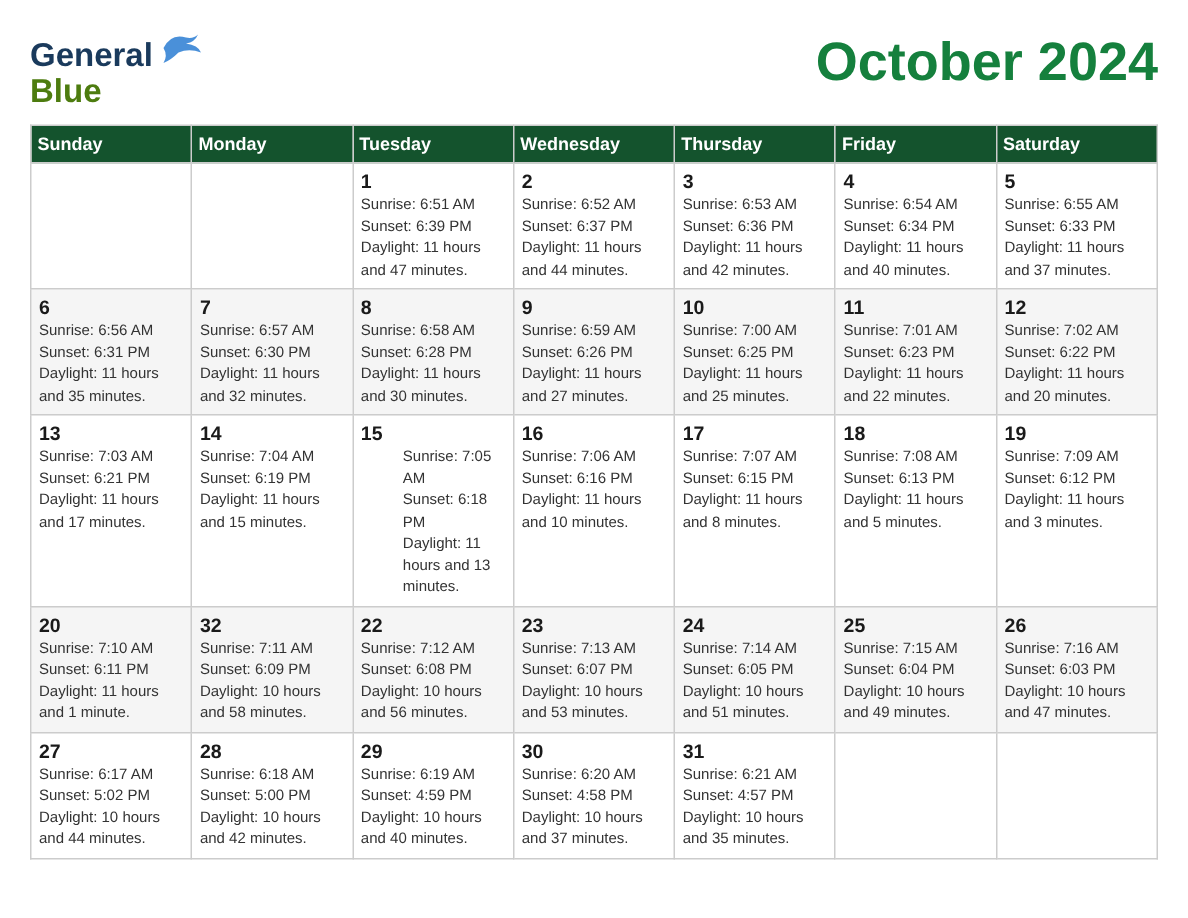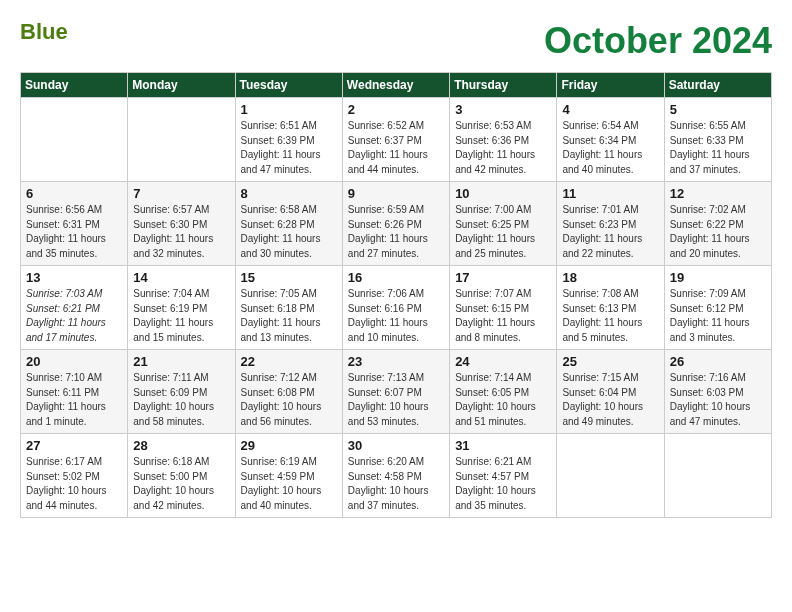--- a/index.html
+++ b/index.html
@@ -86,20 +86,25 @@
     .empty-cell {
       background: #fff !important;
     }
   </style>
 </head>
 <body>
 
 <div class="header">
   <div class="logo">
     <div>
+      <div class="logo-text">
+        General<svg class="logo-bird" viewBox="0 0 30 24">
+          <path d="M5,12 Q10,2 20,5 Q25,6 28,3 Q26,8 20,9 Q28,10 30,15 Q22,12 15,15 Q10,20 5,22 Q8,17 5,12Z" fill="#4a90d9"></path>
+        </svg>
+      </div>
       <div class="logo-text"><span>Blue</span></div>
     </div>
   </div>
   <div class="title-block">
     <div class="month-title">October 2024</div>
   </div>
 </div>
 
 <table class="calendar">
   <thead>
@@ -188,33 +193,33 @@
         <td>
           <span class="day-num">12</span>
           <div class="day-info" style="white-space: pre-line;">Sunrise: 7:02 AM
 Sunset: 6:22 PM
 Daylight: 11 hours and 20 minutes.</div>
         </td>
       </tr>
       <tr>
         <td>
           <span class="day-num">13</span>
-          <div class="day-info" style="white-space: pre-line; font-style: italic;">Sunrise: 7:03 AM
+          <div class="day-info" style="white-space: pre-line;">Sunrise: 7:03 AM
 Sunset: 6:21 PM
 Daylight: 11 hours and 17 minutes.</div>
         </td>
         <td>
           <span class="day-num">14</span>
           <div class="day-info" style="white-space: pre-line;">Sunrise: 7:04 AM
 Sunset: 6:19 PM
 Daylight: 11 hours and 15 minutes.</div>
         </td>
         <td>
           <span class="day-num">15</span>
-          <div class="day-info" style="white-space: pre-line;">Sunrise: 7:05 AM
+          <div class="day-info" style="white-space: pre-line; margin-left: 28px;">Sunrise: 7:05 AM
 Sunset: 6:18 PM
 Daylight: 11 hours and 13 minutes.</div>
         </td>
         <td>
           <span class="day-num">16</span>
           <div class="day-info" style="white-space: pre-line;">Sunrise: 7:06 AM
 Sunset: 6:16 PM
 Daylight: 11 hours and 10 minutes.</div>
         </td>
         <td>
@@ -237,21 +242,21 @@
         </td>
       </tr>
       <tr>
         <td>
           <span class="day-num">20</span>
           <div class="day-info" style="white-space: pre-line;">Sunrise: 7:10 AM
 Sunset: 6:11 PM
 Daylight: 11 hours and 1 minute.</div>
         </td>
         <td>
-          <span class="day-num">21</span>
+          <span class="day-num">32</span>
           <div class="day-info" style="white-space: pre-line;">Sunrise: 7:11 AM
 Sunset: 6:09 PM
 Daylight: 10 hours and 58 minutes.</div>
         </td>
         <td>
           <span class="day-num">22</span>
           <div class="day-info" style="white-space: pre-line;">Sunrise: 7:12 AM
 Sunset: 6:08 PM
 Daylight: 10 hours and 56 minutes.</div>
         </td>

